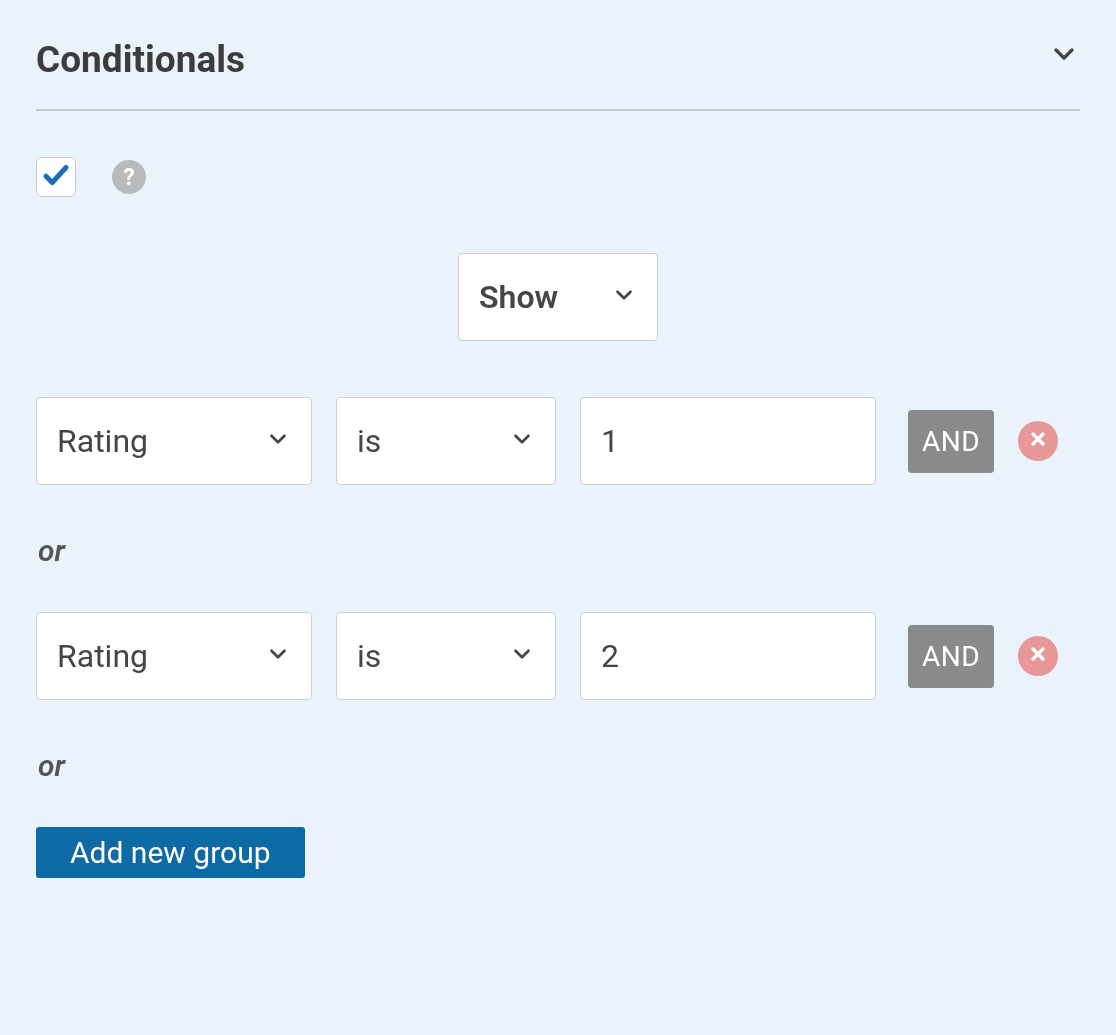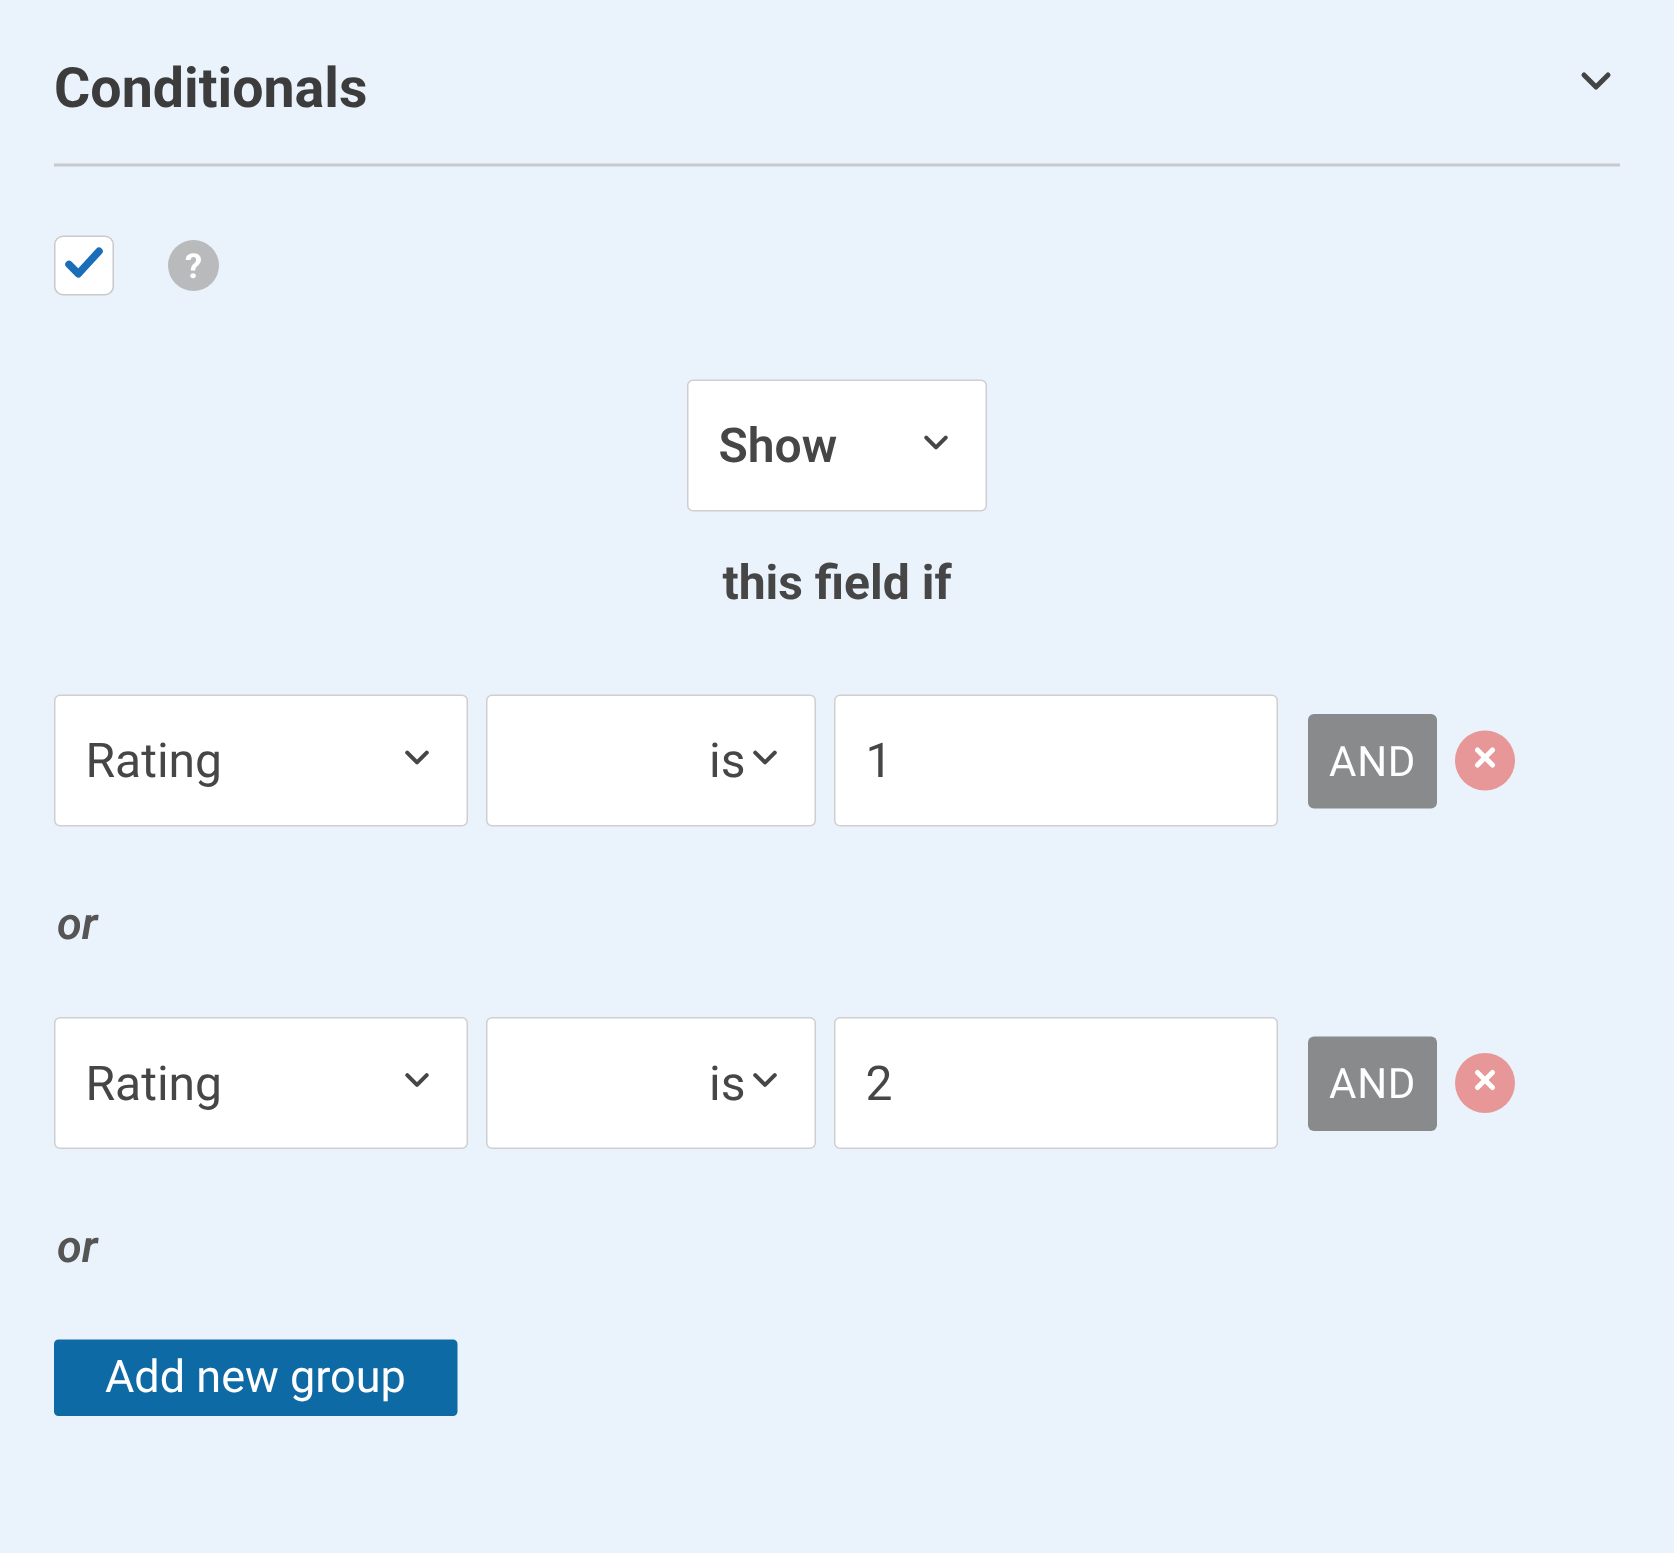--- a/index.html
+++ b/index.html
@@ -87,25 +87,25 @@
     }
     .select-action { width: 200px; }
     .static-label {
       font-size: 32px;
       font-weight: 700;
       color: #464646;
     }
     .rule-row {
       display: flex;
       align-items: center;
-      gap: 12px;
+      gap: 24px;
       margin-bottom: 48px;
     }
     .select-field { width: 276px; font-weight: 400; }
-    .select-op { width: 220px; font-weight: 400; justify-content: flex-end; }
+    .select-op { width: 220px; font-weight: 400; }
     .value-input {
       background: #fff;
       border: 1px solid #cfcfcf;
       border-radius: 4px;
       height: 88px;
       width: 296px;
       font-size: 32px;
       color: #464646;
       padding: 0 20px;
       outline: none;
@@ -183,21 +183,20 @@
 
   <div class="action-row">
     <div class="select-like select-action">
       <span>Show</span>
       <span>
         <svg width="26" height="26" viewBox="0 0 24 24" fill="none" stroke="currentColor" stroke-width="2.5" stroke-linecap="round" stroke-linejoin="round">
             <polyline points="6 9 12 15 18 9"></polyline>
           </svg>
       </span>
     </div>
-    <div class="static-label">this field if</div>
   </div>
 
   
   <div class="rule-row">
     <div class="select-like select-field">
       <span>Rating</span>
       <span>
         <svg width="26" height="26" viewBox="0 0 24 24" fill="none" stroke="currentColor" stroke-width="2.5" stroke-linecap="round" stroke-linejoin="round">
             <polyline points="6 9 12 15 18 9"></polyline>
           </svg>

